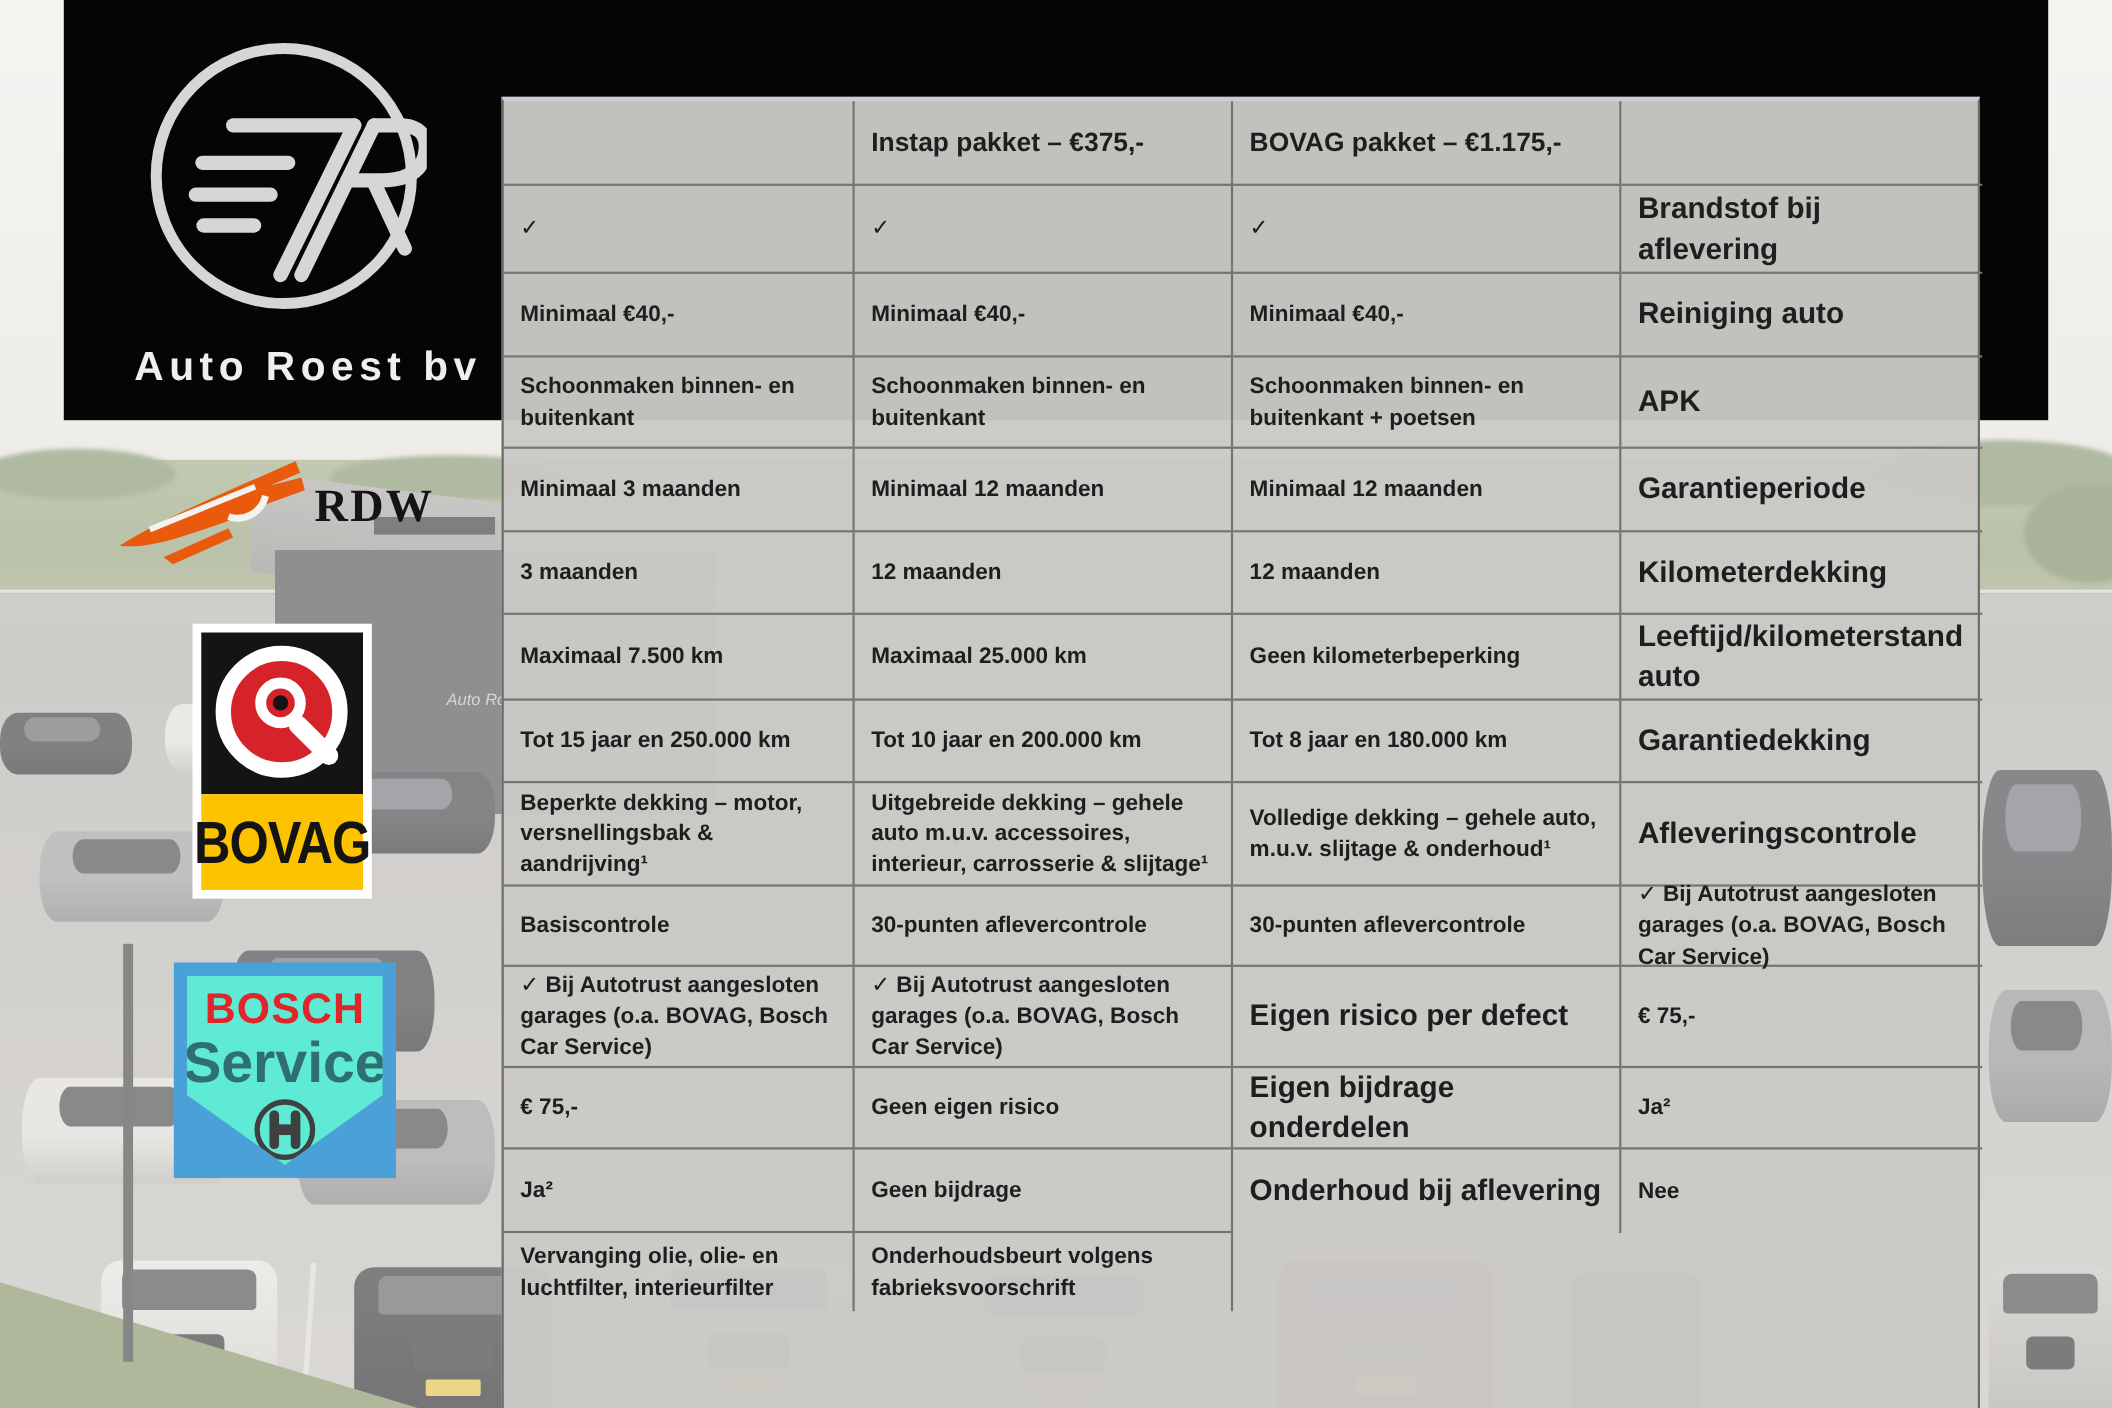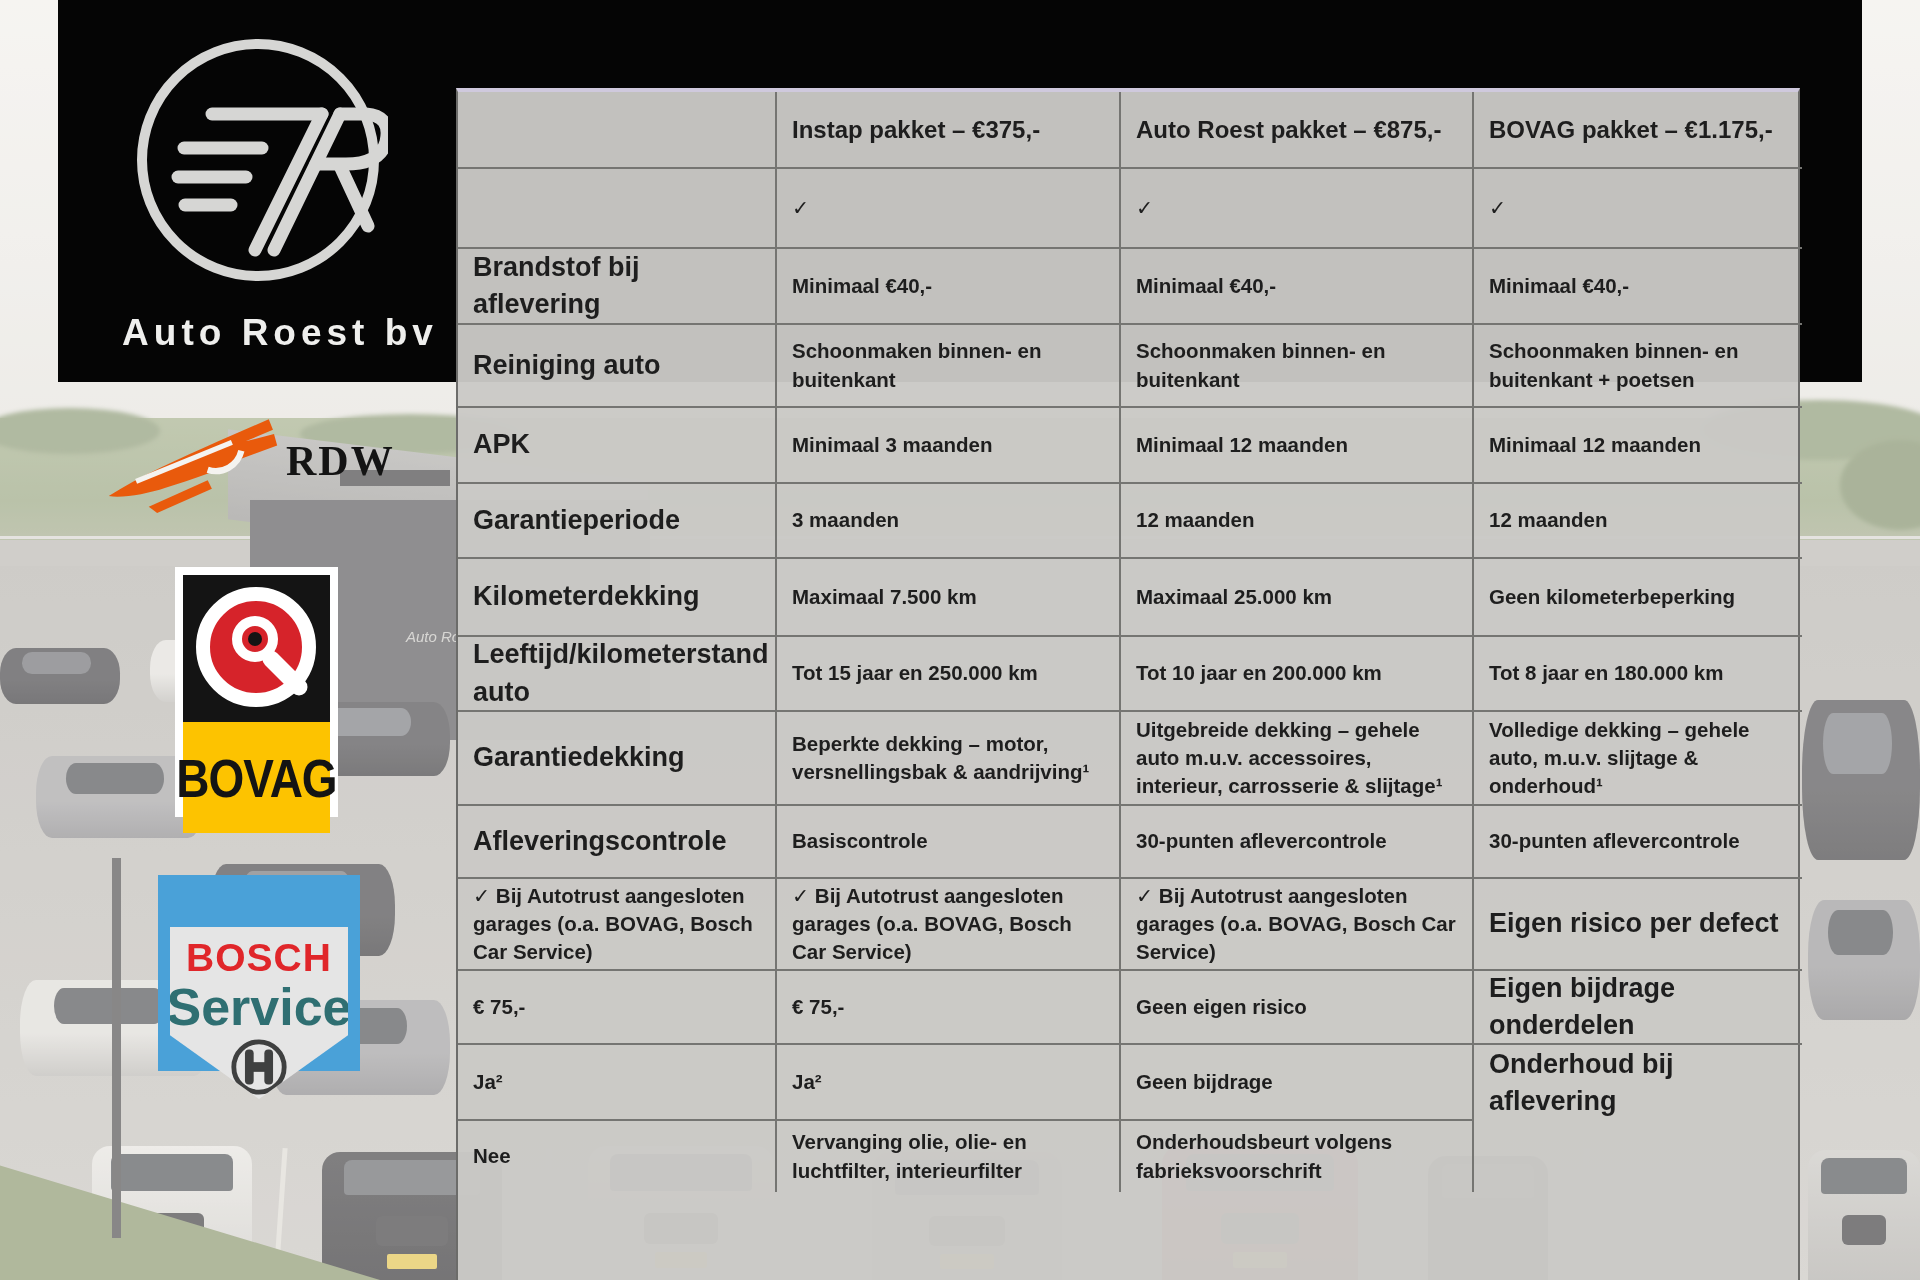--- a/index.html
+++ b/index.html
@@ -59,29 +59,29 @@
   .cell.last{border-bottom:none;}
   .hcell{font-size:24px;}
   .lbl{font-size:27px;}
   
   .rdw{position:absolute;left:104px;top:414px;display:flex;align-items:center;}
   .rdw-text{font-family:"Liberation Serif","DejaVu Serif",serif;font-weight:700;
      color:#141414;font-size:42px;letter-spacing:2px;line-height:1;margin-left:2px;margin-top:-6px;}
   
   .bovag{position:absolute;left:175px;top:567px;width:163px;height:250px;background:#fff;}
   .bovag-top{position:absolute;left:8px;top:8px;width:147px;height:147px;background:#141414;}
-  .bovag-bottom{position:absolute;left:8px;top:155px;width:147px;height:111px;background:#fdc300;
+  .bovag-bottom{position:absolute;left:8px;top:155px;width:147px;height:87px;background:#fdc300;
      display:flex;align-items:center;justify-content:center;}
   .bovag-word{font-size:46px;font-weight:700;color:#141414;letter-spacing:-1px;
      transform:scaleY(1.18);line-height:1;}
   
   .bosch{position:absolute;left:158px;top:875px;width:202px;height:196px;background:#4aa1d8;}
-  .bosch-shield{position:absolute;left:12px;top:12px;width:178px;height:172px;background:#e5e5e5;
+  .bosch-shield{position:absolute;left:12px;top:12px;width:178px;height:172px;background:#5eead4;
      clip-path:polygon(0 0,100% 0,100% 63%,50% 100%,0 63%);
-     display:flex;flex-direction:column;align-items:center;margin-top:40px;}
+     display:flex;flex-direction:column;align-items:center;}
   .bosch-word{color:#e0262a;font-weight:700;font-size:39px;letter-spacing:1px;margin-top:10px;line-height:1.1;}
   .bosch-service{color:#2f6f72;font-weight:700;font-size:52px;line-height:1.05;}
 </style>
 </head>
 <body>
 
 <div id="canvas">
 
   <div class="photo">
     <div class="sky"></div>
@@ -229,21 +229,20 @@
         <rect x="37.5" y="14" width="9" height="36" rx="4" fill="#3f4040"></rect>
         <rect x="19" y="27" width="26" height="10" fill="#3f4040"></rect>
       </svg>
     </div>
   </div>
 
   <div class="tbl">
 
     <div class="cell hcell"></div>
     <div class="cell hcell">Instap pakket – €375,-</div>
-    <div class="cell hcell">Auto Roest pakket – €875,-</div>
     <div class="cell hcell">BOVAG pakket – €1.175,-</div>
 
     <div class="cell lbl"></div>
     <div class="cell">✓</div>
     <div class="cell">✓</div>
     <div class="cell">✓</div>
 
     <div class="cell lbl">Brandstof bij aflevering</div>
     <div class="cell">Minimaal €40,-</div>
     <div class="cell">Minimaal €40,-</div>

